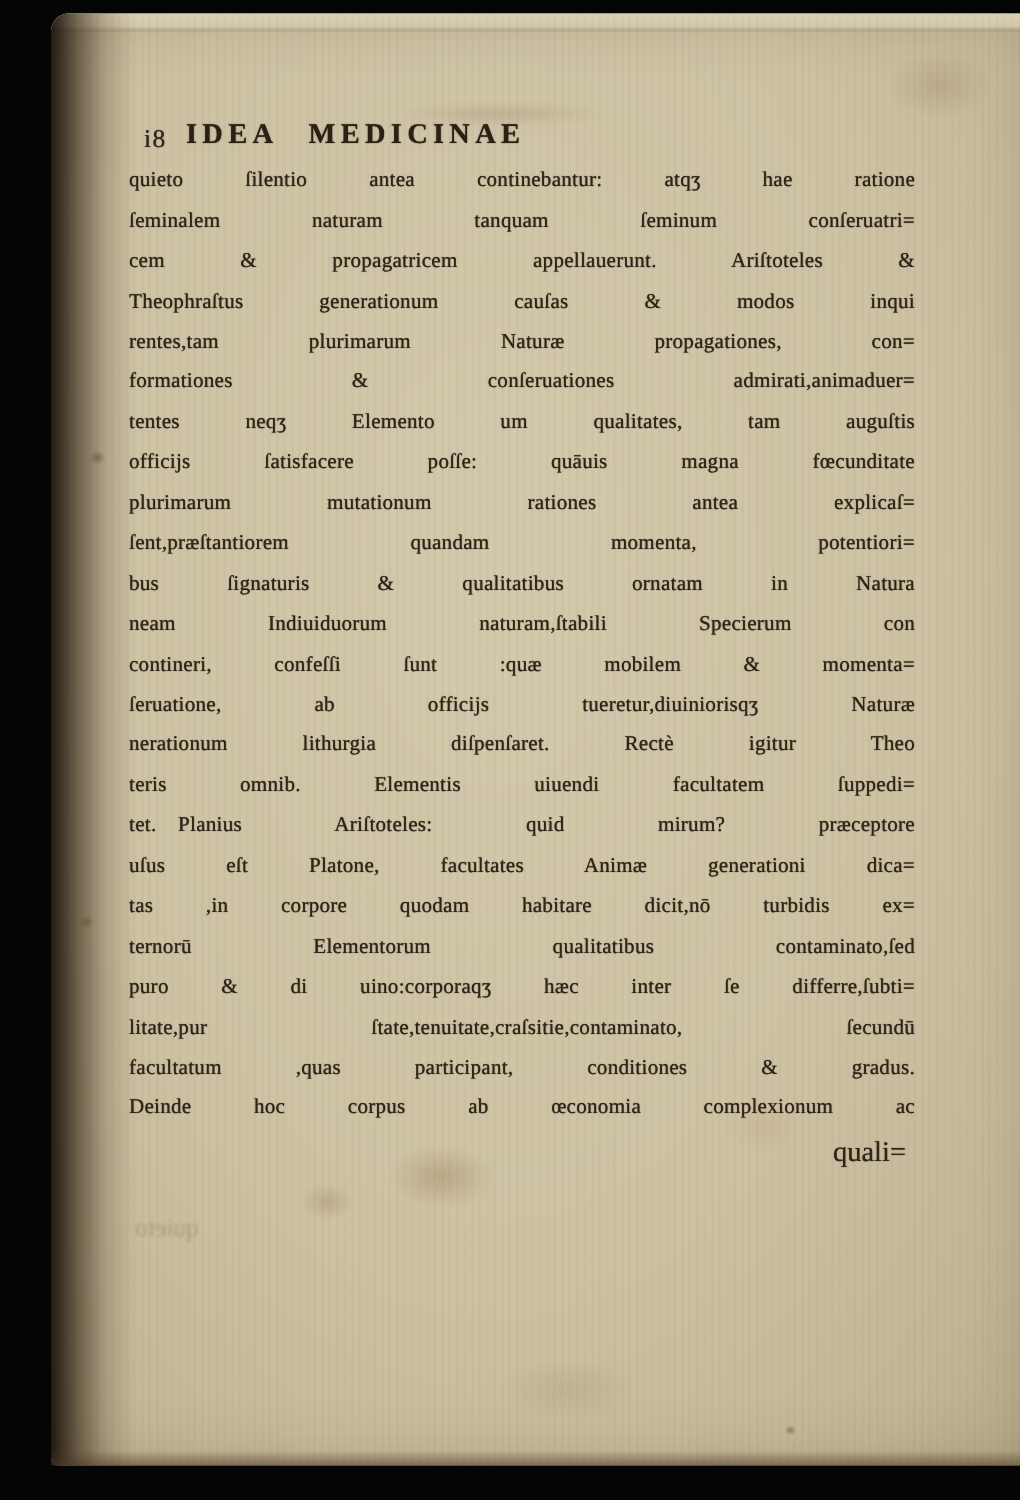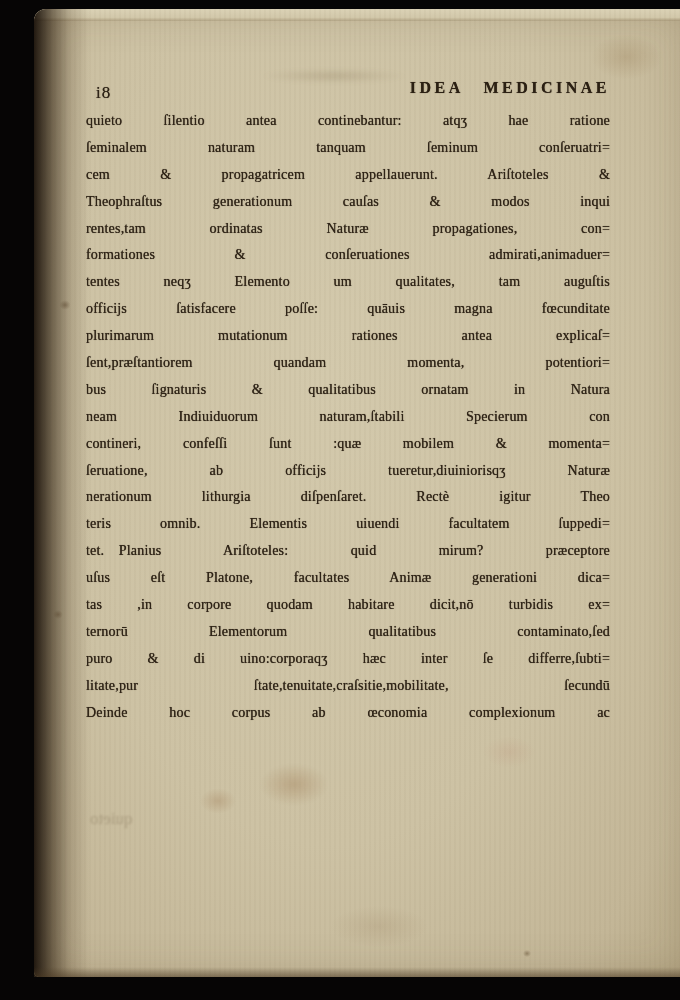--- a/index.html
+++ b/index.html
@@ -51,22 +51,22 @@
   .stain-9 { left:210px; top:58px;  width:180px; height:18px; border-radius:40%;
              background:radial-gradient(closest-side, rgba(112,92,60,.20), transparent 80%); filter:blur(2px); }
   
   .content { position:absolute; left:52px; top:0; width:524px; height:100%; color:#2f2417; }
   .pagenum {
     position:absolute; left:10px; top:74px;
     font-size:17px; letter-spacing:1px;
     text-shadow:0 0 .7px rgba(47,36,23,.9);
   }
   .title {
-    position:absolute; left:0; right:0; top:70px; text-align:right; text-indent:38px;
-    font-size:16px; font-weight:700; letter-spacing:3.5px; word-spacing:13px;
+    position:absolute; left:0; right:0; top:70px; text-align:left; text-indent:38px;
+    font-size:19px; font-weight:700; letter-spacing:3.5px; word-spacing:13px;
     color:#2b2013; text-shadow:0 0 .8px rgba(43,32,19,.85);
   }
   .body { position:absolute; left:0; right:0; top:104px; }
   .line {
     height:26.9px; overflow:hidden;
     font-size:14px; letter-spacing:.2px;
     text-align:justify; text-align-last:justify;
     text-shadow:0 0 .7px rgba(47,36,23,.85), .3px .3px 0 rgba(47,36,23,.25);
   }
   .catchword-row { height:26.9px; text-align:right; text-align-last:right; padding-right:6px;
@@ -99,36 +99,38 @@
     <div class="stain stain-9"></div>
 
     <div class="content">
       <div class="pagenum">i8</div>
       <div class="title">IDEA MEDICINAE</div>
       <div class="body">
           <div class="line">quieto ſilentio antea continebantur: atqʒ hae ratione</div>
           <div class="line">ſeminalem naturam tanquam ſeminum conſeruatri=</div>
           <div class="line">cem &amp; propagatricem appellauerunt. Ariſtoteles &amp;</div>
           <div class="line">Theophraſtus generationum cauſas &amp; modos inqui</div>
-          <div class="line">rentes,tam ordinatas Naturæ propagationes, con=</div>
+          <div class="line">rentes,tam plurimarum Naturæ propagationes, con=</div>
           <div class="line">formationes &amp; conſeruationes admirati,animaduer=</div>
           <div class="line">tentes neqʒ Elemento um qualitates, tam auguſtis</div>
           <div class="line">officijs ſatisfacere poſſe: quāuis magna fœcunditate</div>
           <div class="line">plurimarum mutationum rationes antea explicaſ=</div>
           <div class="line">ſent,præſtantiorem quandam momenta, potentiori=</div>
           <div class="line">bus ſignaturis &amp; qualitatibus ornatam in Natura</div>
           <div class="line">neam Indiuiduorum naturam,ſtabili Specierum con</div>
           <div class="line">contineri, confeſſi ſunt :quæ mobilem &amp; momenta=</div>
           <div class="line">ſeruatione, ab officijs tueretur,diuiniorisqʒ Naturæ</div>
           <div class="line">nerationum lithurgia diſpenſaret. Rectè igitur Theo</div>
           <div class="line">teris omnib. Elementis uiuendi facultatem ſuppedi=</div>
           <div class="line">tet.  Planius Ariſtoteles: quid mirum? præceptore</div>
           <div class="line">uſus eſt Platone, facultates Animæ generationi dica=</div>
           <div class="line">tas ,in corpore quodam habitare dicit,nō turbidis ex=</div>
           <div class="line">ternorū Elementorum qualitatibus contaminato,ſed</div>
           <div class="line">puro &amp; di uino:corporaqʒ hæc inter ſe differre,ſubti=</div>
-          <div class="line">litate,pur ſtate,tenuitate,craſsitie,mobilitate, ſecundū</div>
+          <div class="line">litate,pur ſtate,tenuitate,craſsitie,contaminato, ſecundū</div>
+          <div class="line">facultatum ,quas participant, conditiones &amp; gradus.</div>
           <div class="line">Deinde hoc corpus ab œconomia complexionum ac</div>
+          <div class="catchword-row">quali=</div>
         </div>
       <div class="ghost">quieto</div>
     </div>
   </div>
 </div>
 
 </body></html>

